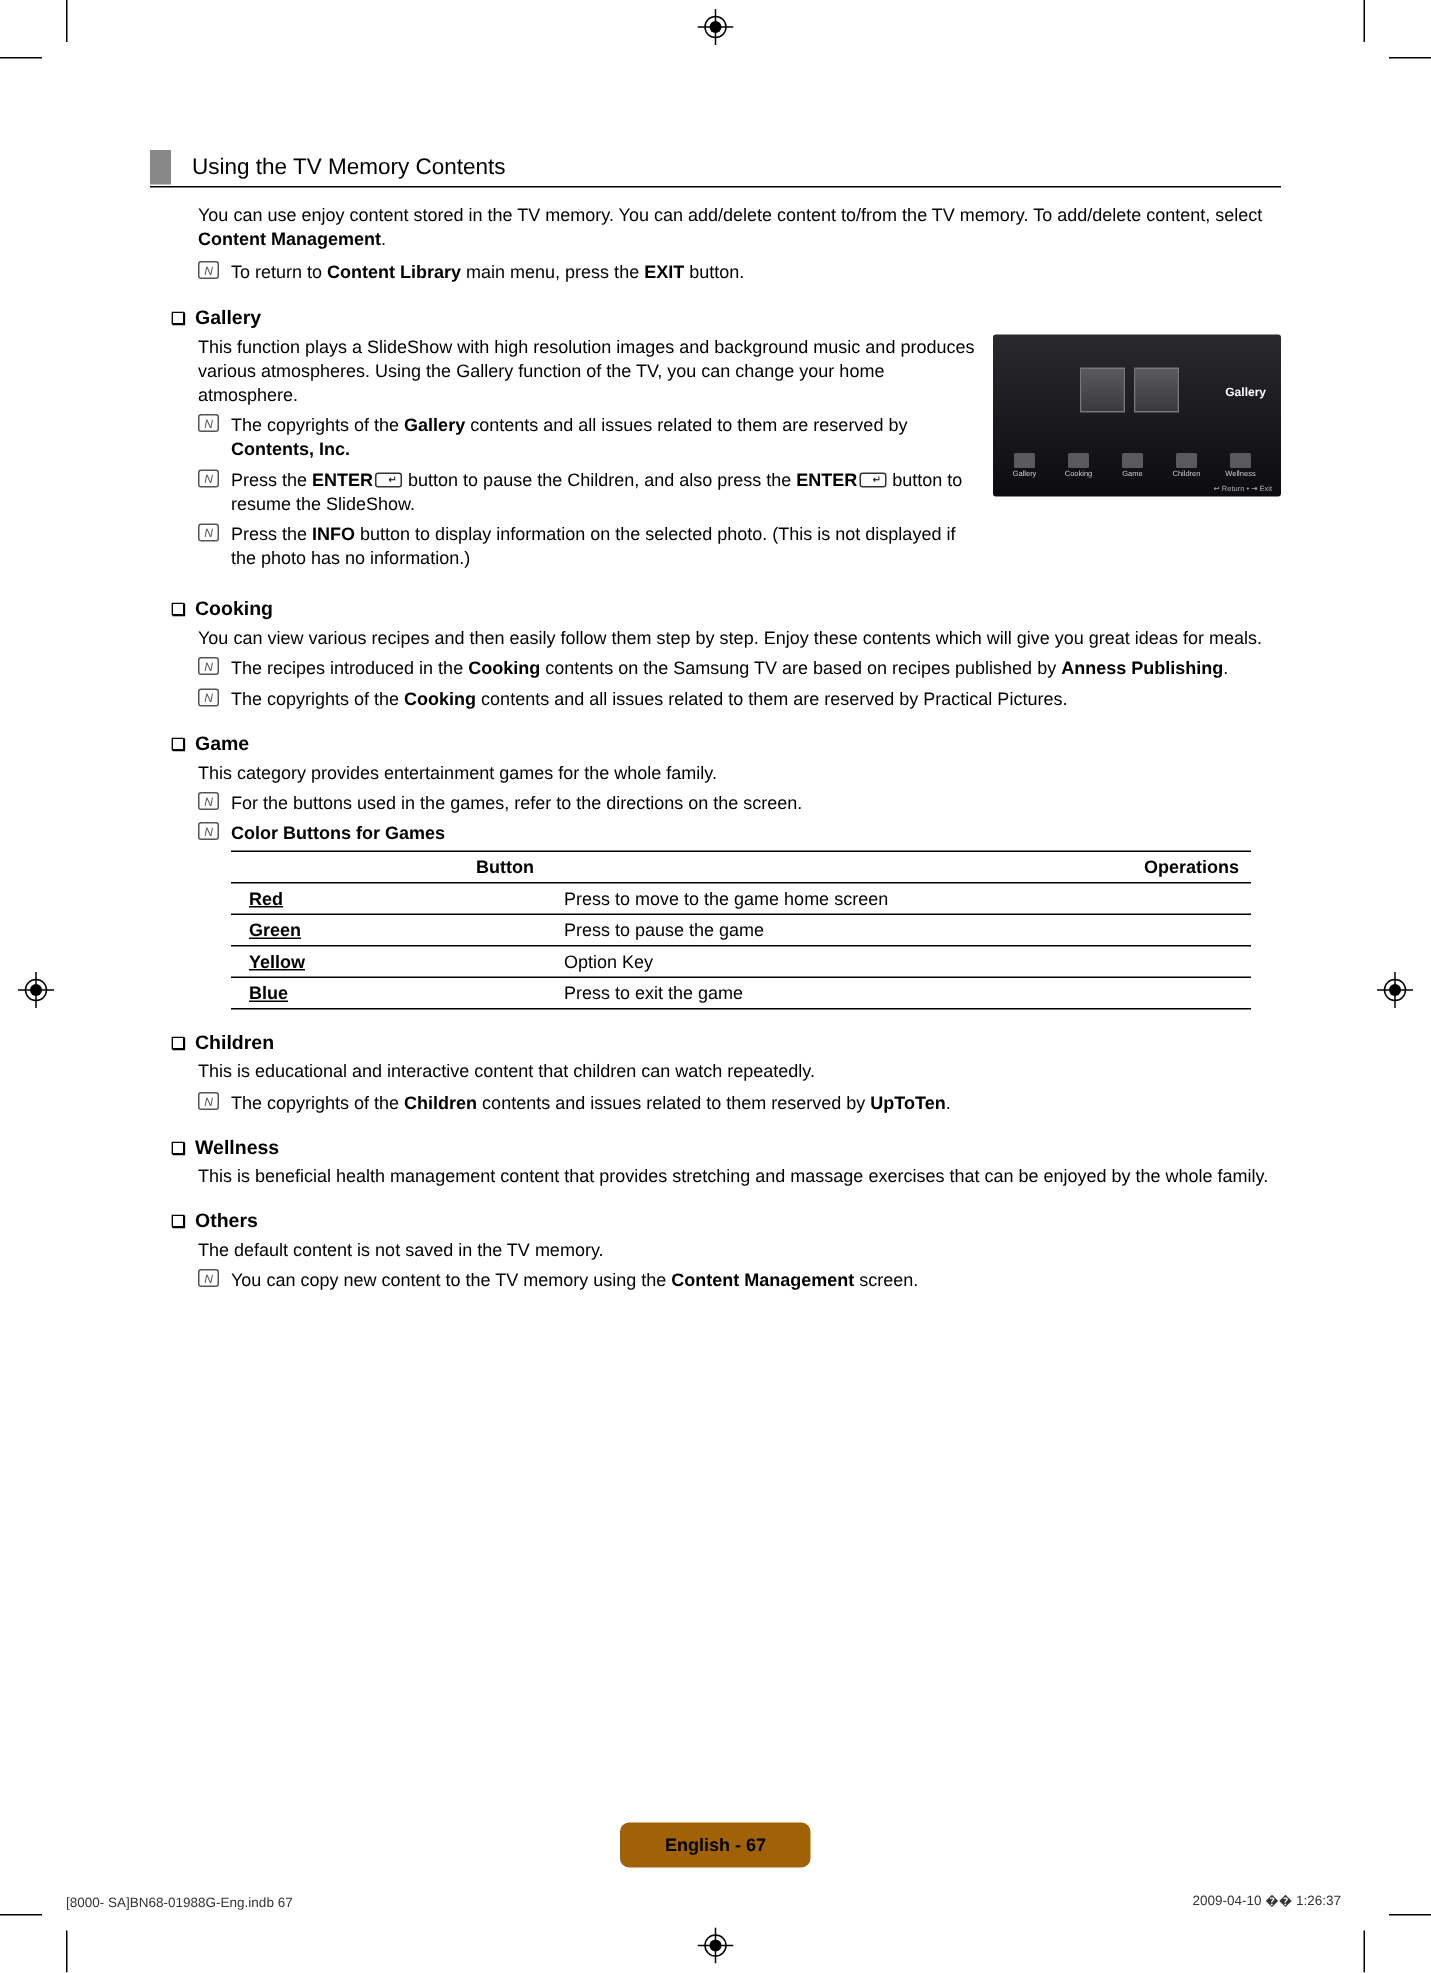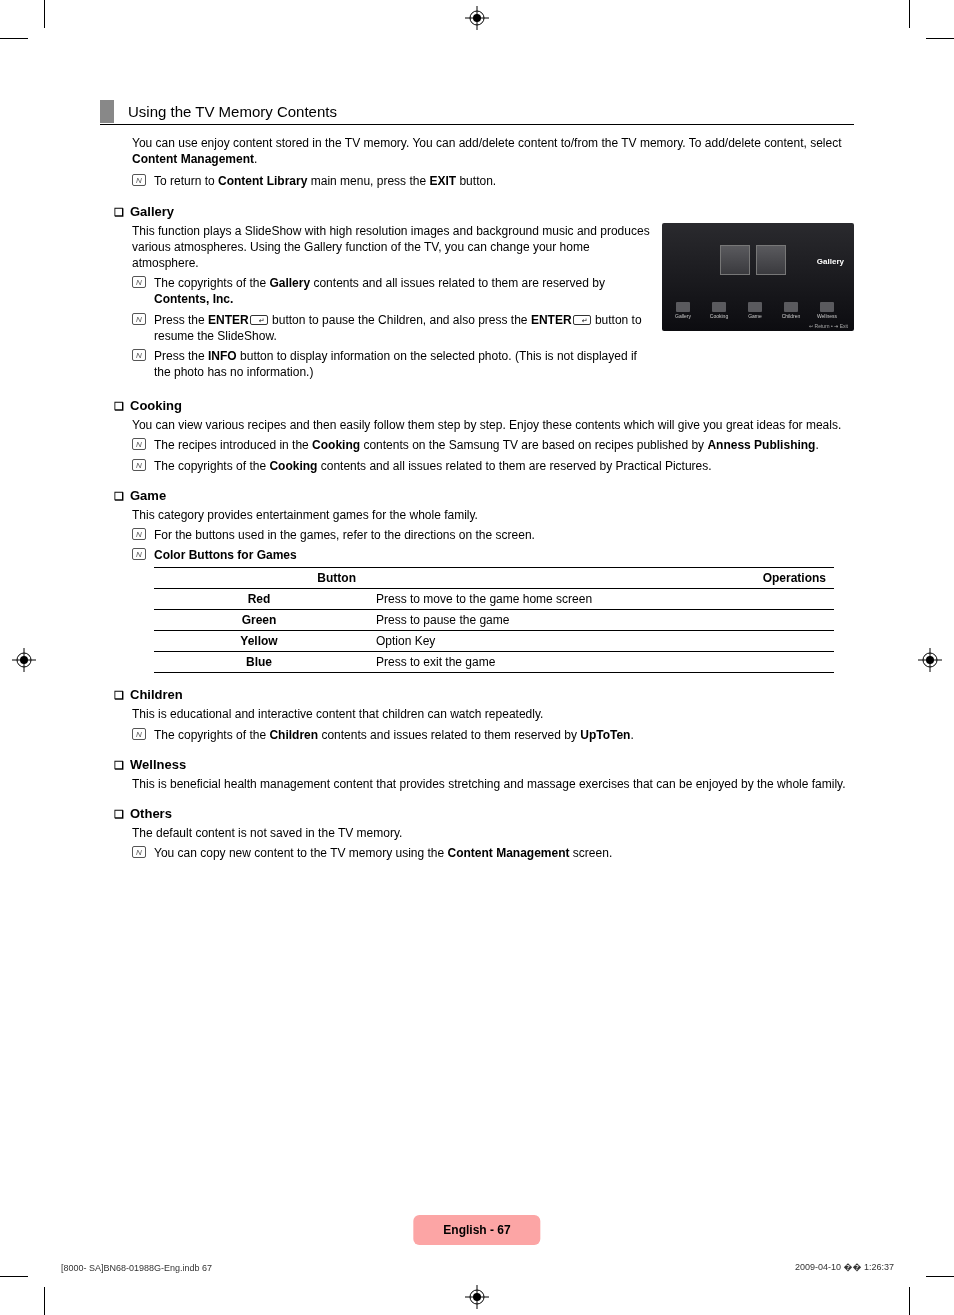--- a/index.html
+++ b/index.html
@@ -136,34 +136,34 @@
     border-top: 1.5px solid #000;
     border-bottom: 1px solid #000;
     padding: 3px 8px;
     text-align: right;
     font-weight: bold;
   }
   table.ops td {
     border-bottom: 1px solid #000;
     padding: 3px 12px;
   }
-  table.ops td.btn-col { text-align: center; font-weight: bold; width: 210px; }
+  table.ops td.btn-col { text-align: left; font-weight: bold; width: 210px; text-decoration: underline; }
   table.ops th.btn-col { width: 210px; }
   .footer-pill {
     position: absolute;
     left: 50%; transform: translateX(-50%);
     bottom: 70px;
-    background: #fca5a5;
+    background: #a16207;
     padding: 8px 30px;
     border-radius: 6px;
     font-weight: bold;
     font-size: 12px;
   }
   .printline-left {
-    position: absolute; left: 61px; bottom: 42px; font-size: 9px; color:#333;
+    position: absolute; left: 44px; bottom: 42px; font-size: 9px; color:#333;
   }
   .printline-right {
     position: absolute; right: 60px; bottom: 42px; font-size: 9px; color:#333;
   }
   b { font-weight: bold; }
 </style>
 </head>
 <body>
 
 <div class="crop-mark crop-tl-v"></div>

